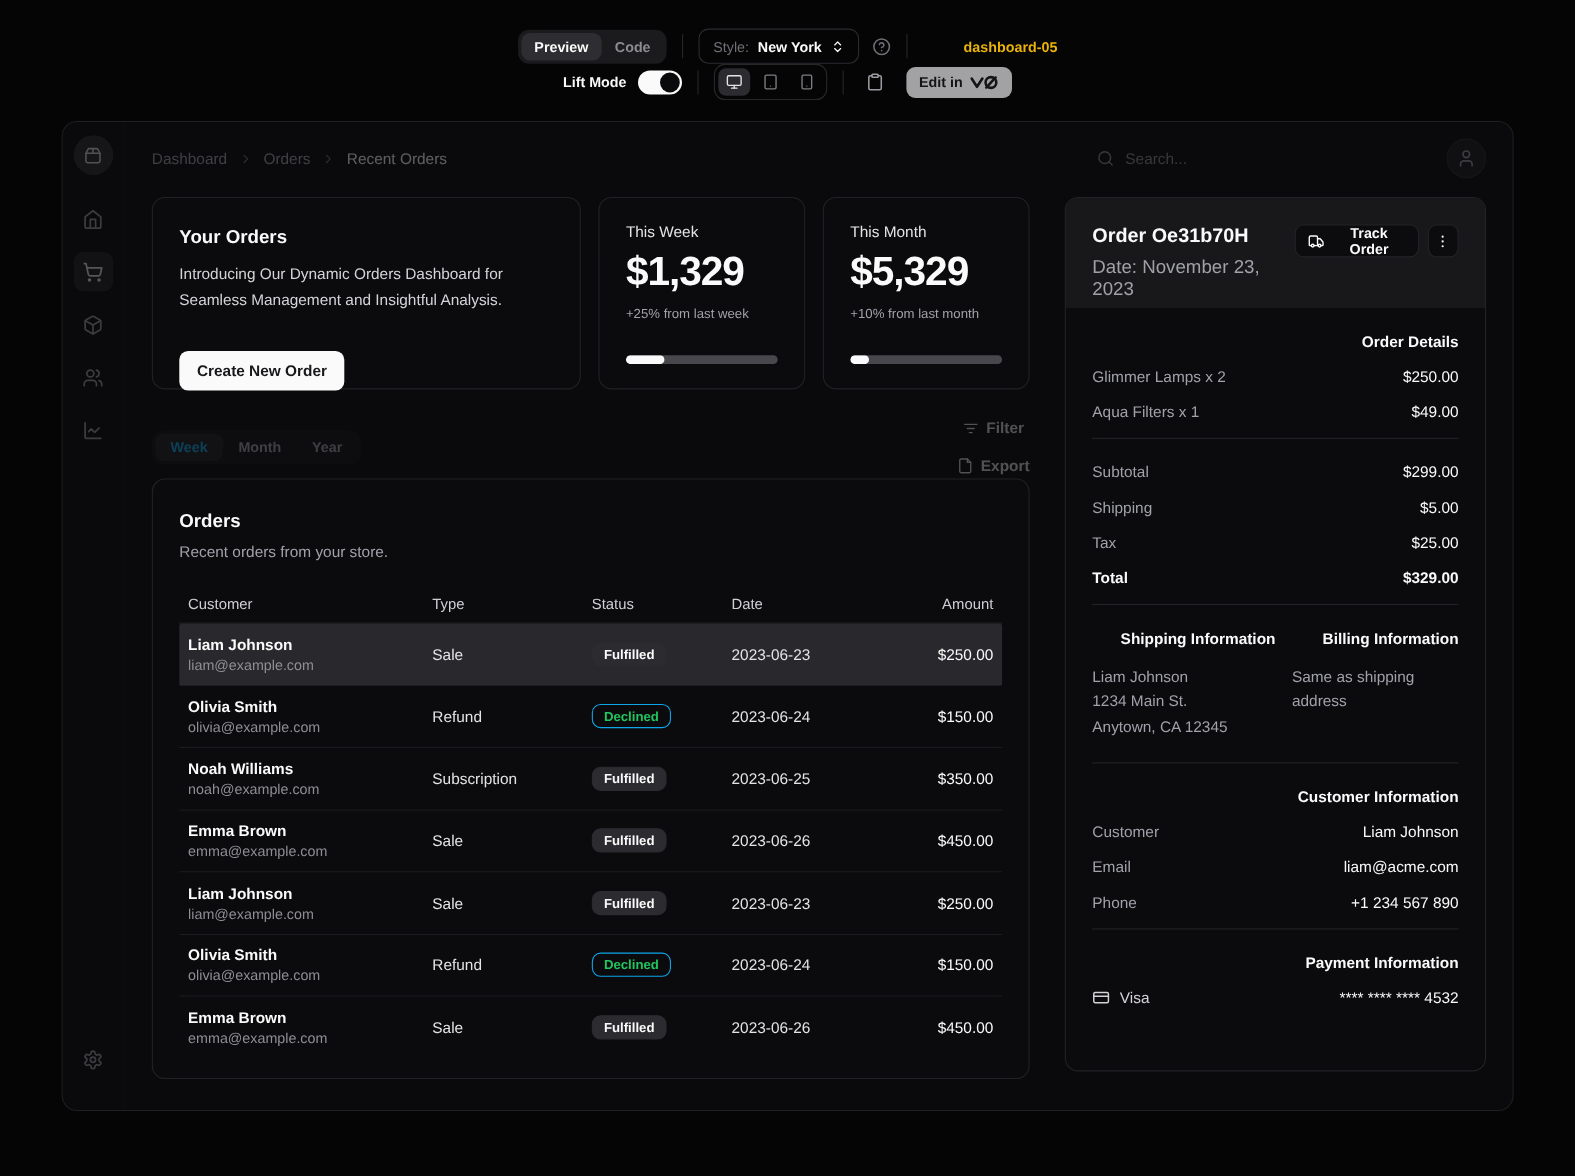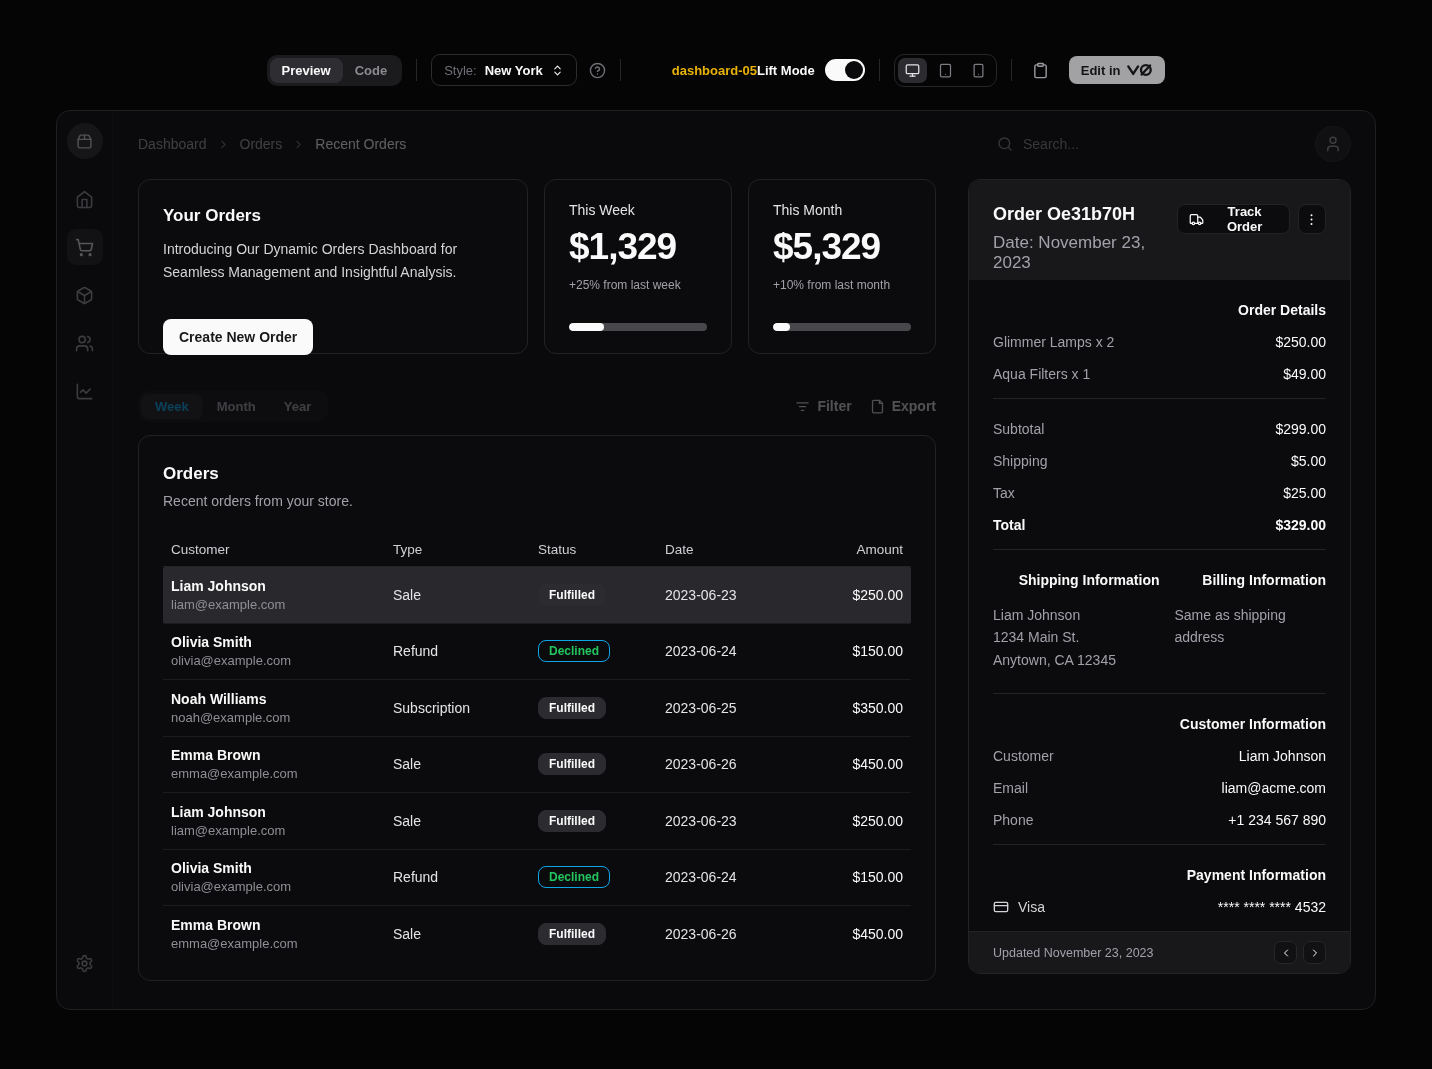--- a/index.html
+++ b/index.html
@@ -8,21 +8,21 @@
     background:#050506;
     font-family:"Liberation Sans", sans-serif;
     color:#fafafa;
     padding:0 56px;
     -webkit-font-smoothing:antialiased;
   }
   svg { display:block; }
   .ic { stroke:currentColor; fill:none; stroke-width:2; stroke-linecap:round; stroke-linejoin:round; }
 
   
-  .toolbar { height:42px; margin-top:49px; margin-bottom:19px; display:flex; align-items:center; justify-content:center; }
+  .toolbar { height:42px; margin-top:49px; margin-bottom:19px; display:flex; align-items:center; justify-content:flex-end;flex-direction:column; }
   .tb-left, .tb-right { display:flex; align-items:center; }
   .seg { display:flex; align-items:center; background:#1b1b1e; border-radius:10px; padding:3px; }
   .seg-btn { border:none; background:transparent; color:#8b8b91; font-size:13px; font-weight:600; padding:5px 12px; border-radius:8px; font-family:inherit; cursor:pointer; }
   .seg-btn.active { background:#2e2e32; color:#fafafa; }
   .vsep { width:1px; height:22px; background:#26262a; margin:0 14px; }
   .style-select { display:flex; align-items:center; gap:8px; border:1px solid #2b2b30; border-radius:9px; height:32px; padding:0 12px; color:#fafafa; font-size:13px; cursor:pointer; }
   .style-label { color:#6f6f76; }
   .style-value { font-weight:600; }
   .help-btn { background:none; border:none; color:#6f6f76; margin-left:12px; cursor:pointer; }
   .project-name { font-size:13px; font-weight:700; color:#eab308;margin-left:37px; }
@@ -73,21 +73,21 @@
   .stat-label { font-size:14px; color:#e4e4e7; margin-bottom:8px; }
   .stat-value { font-size:37px; font-weight:700; letter-spacing:-1px; margin-bottom:10px; }
   .stat-delta { font-size:12px; color:#a1a1aa; }
   .progress { margin-top:auto; height:8px; background:#47474c; border-radius:4px; overflow:hidden; }
   .progress-fill { height:100%; background:#fafafa; border-radius:4px; }
 
   
   .tabs-row { margin-top:37px; height:30px; display:flex; align-items:center; }
   .tab-btn { border:none; background:transparent; color:#a1a1aa; font-size:13px; font-weight:600; padding:5px 14px; border-radius:8px; font-family:inherit; cursor:pointer; }
   .tab-btn.active { background:#232327; color:#0ea5e9; }
-  .tabs-actions { margin-left:auto; display:flex; align-items:center; gap:18px; }
+  .tabs-actions { margin-left:auto; display:flex; align-items:center; gap:18px;flex-direction:column; }
   .flat-btn { display:flex; align-items:center; gap:7px; background:transparent; border:none; color:#d4d4d8; font-size:14px; font-weight:600; font-family:inherit; cursor:pointer; }
 
   
   .orders-card { margin-top:14px; height:546px; padding:28px 24px; display:flex; flex-direction:column; }
   .orders-title { font-size:17px; font-weight:700; margin-bottom:9px; }
   .orders-sub { font-size:14px; color:#a1a1aa; }
   .table { margin-top:24px; font-size:14px; }
   .t-head, .t-row { display:flex; align-items:center; }
   .t-head { height:34px; border-bottom:1px solid #232327; color:#cfcfd4; font-size:13.5px; }
   .c-customer { width:230px; padding-left:8px; }
@@ -539,36 +539,17 @@
                       <rect x="2" y="5" width="20" height="14" rx="2"></rect>
                       <path d="M2 10h20"></path>
                     </svg>
                   </span>
                 <span>Visa</span>
               </span>
               <span class="v">**** **** **** 4532</span>
             </div>
           </div>
 
-          <div class="panel-footer">
-            <span class="footer-text">Updated November 23, 2023</span>
-            <div class="pager">
-              <button class="pager-btn">
-                  <span>
-                    <svg class="ic" width="12" height="12" viewBox="0 0 24 24">
-                      <path d="m15 18-6-6 6-6"></path>
-                    </svg>
-                  </span>
-                </button>
-              <button class="pager-btn">
-                  <span>
-                    <svg class="ic" width="12" height="12" viewBox="0 0 24 24">
-                      <path d="m9 18 6-6-6-6"></path>
-                    </svg>
-                  </span>
-                </button>
-            </div>
-          </div>
         </div>
       </div>
     </div>
   </div>
 </div>
 
 </body></html>

